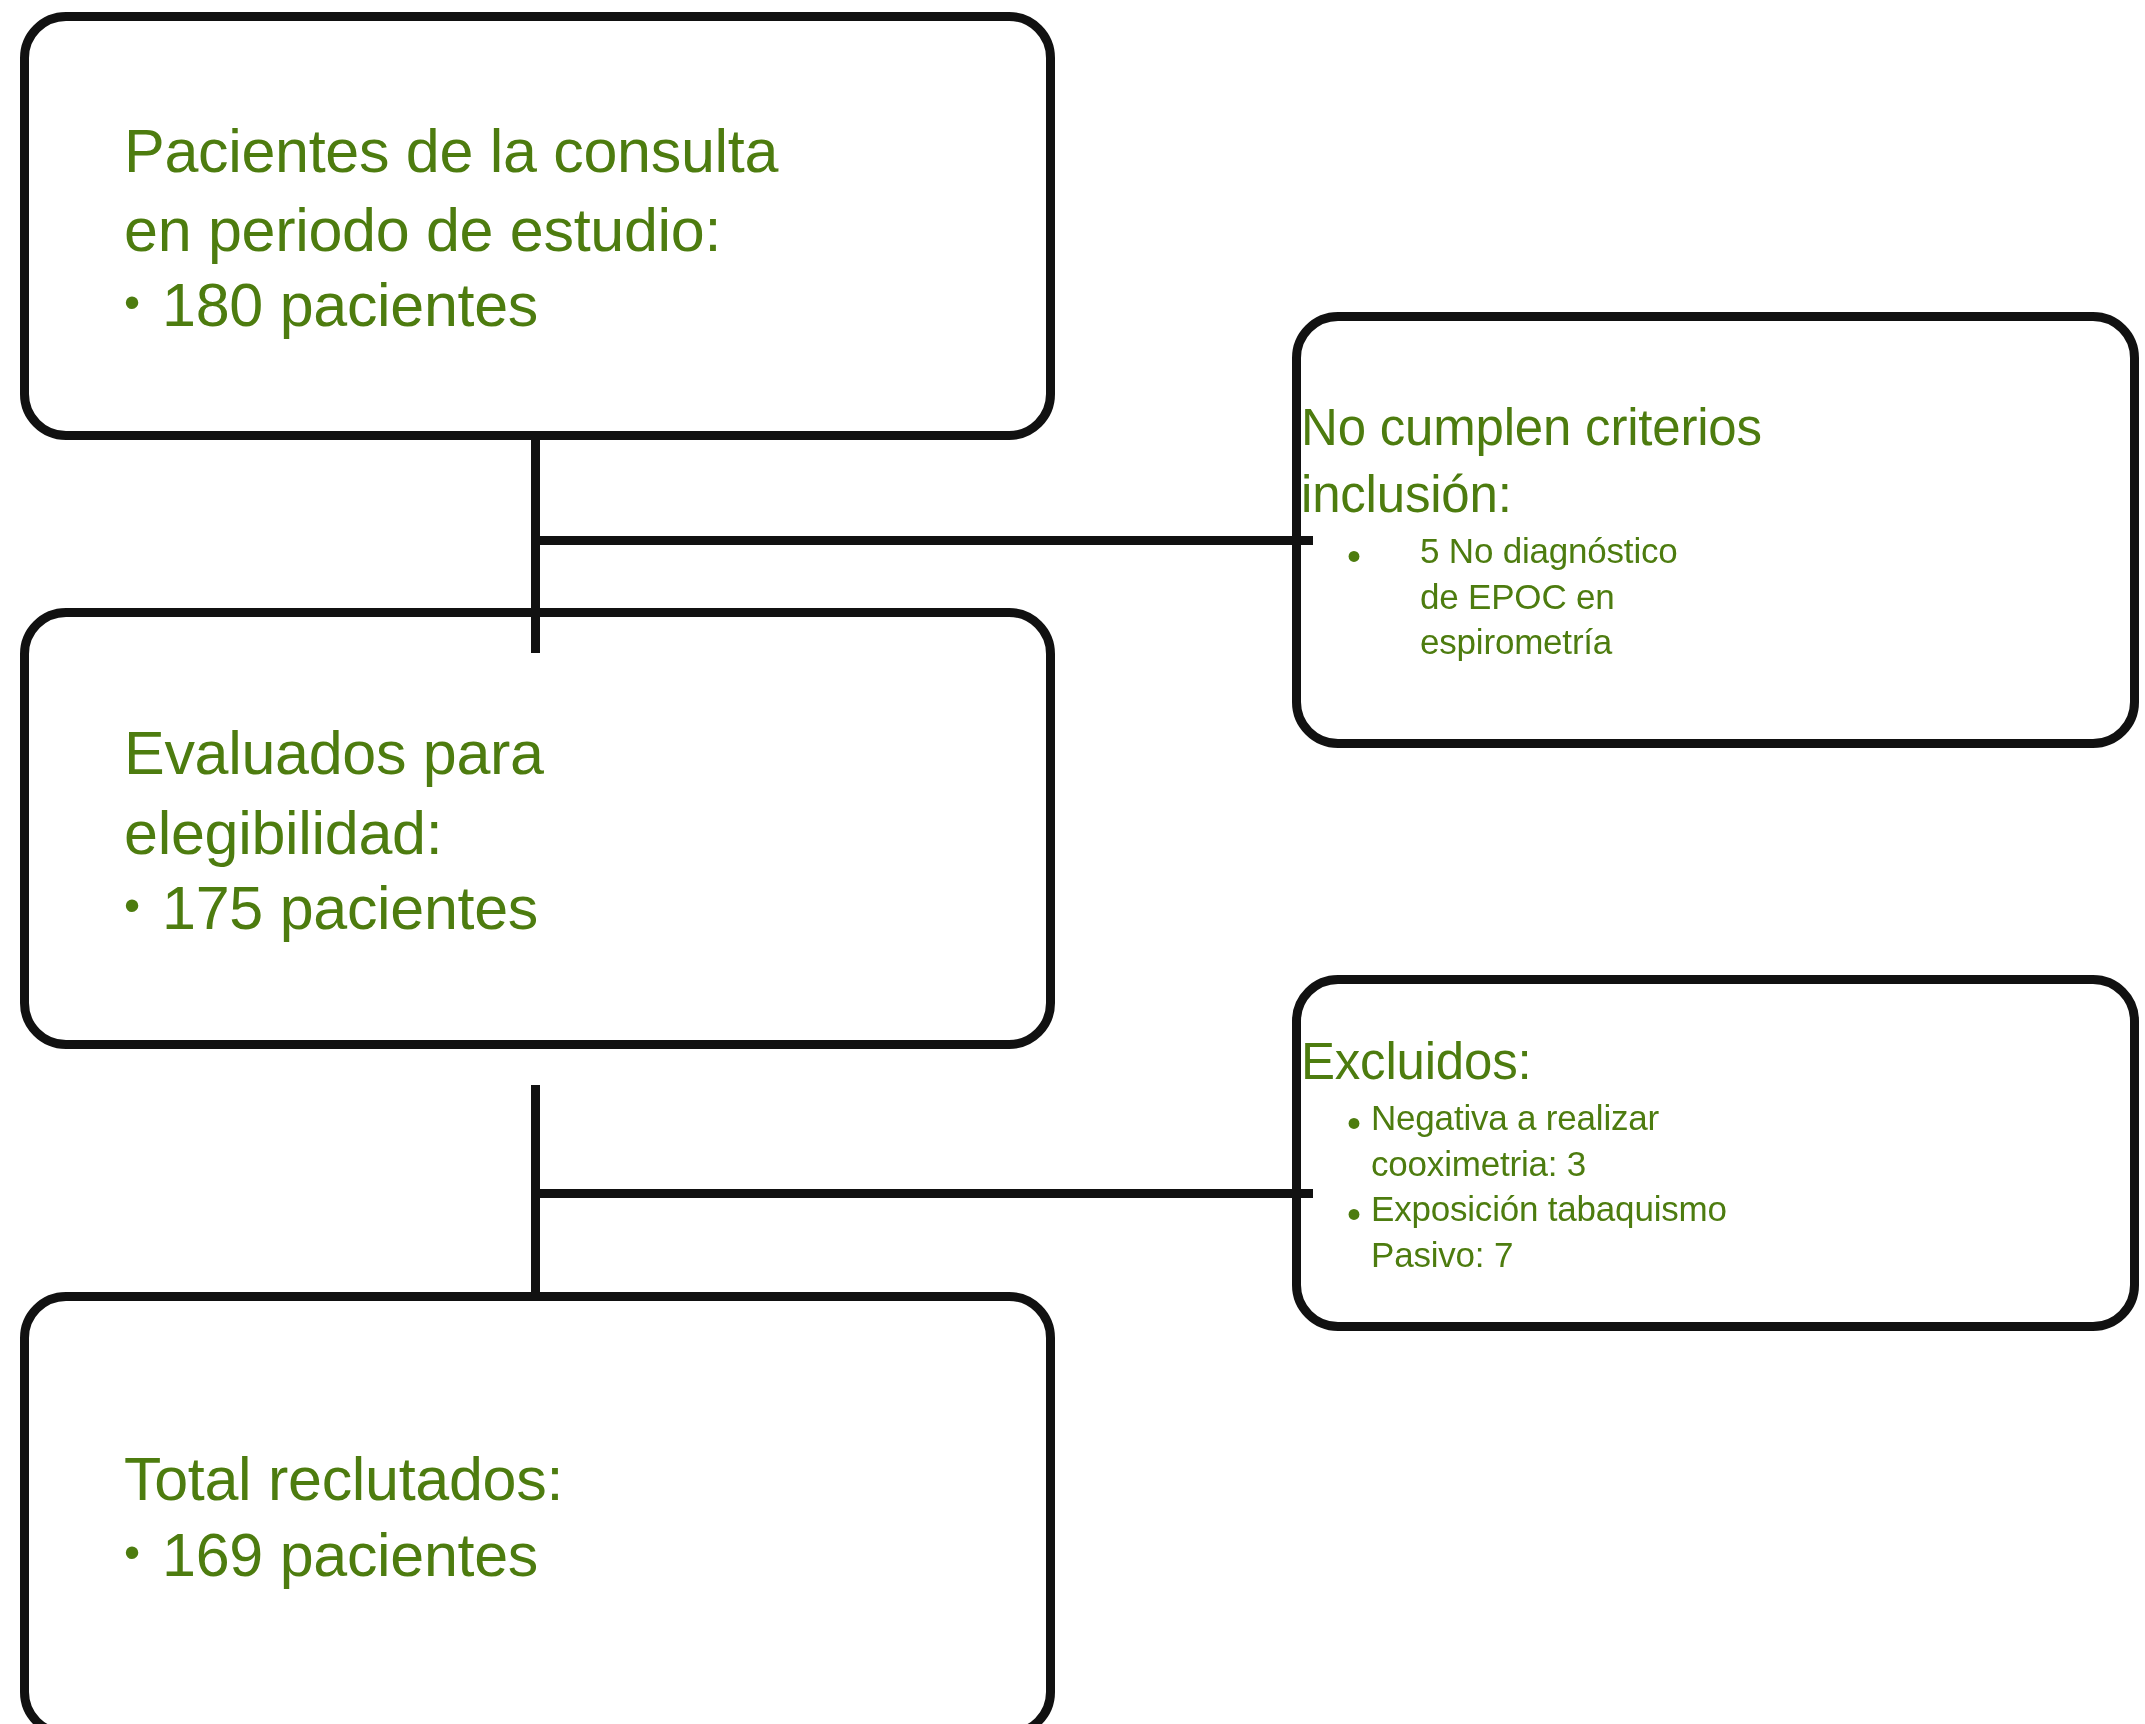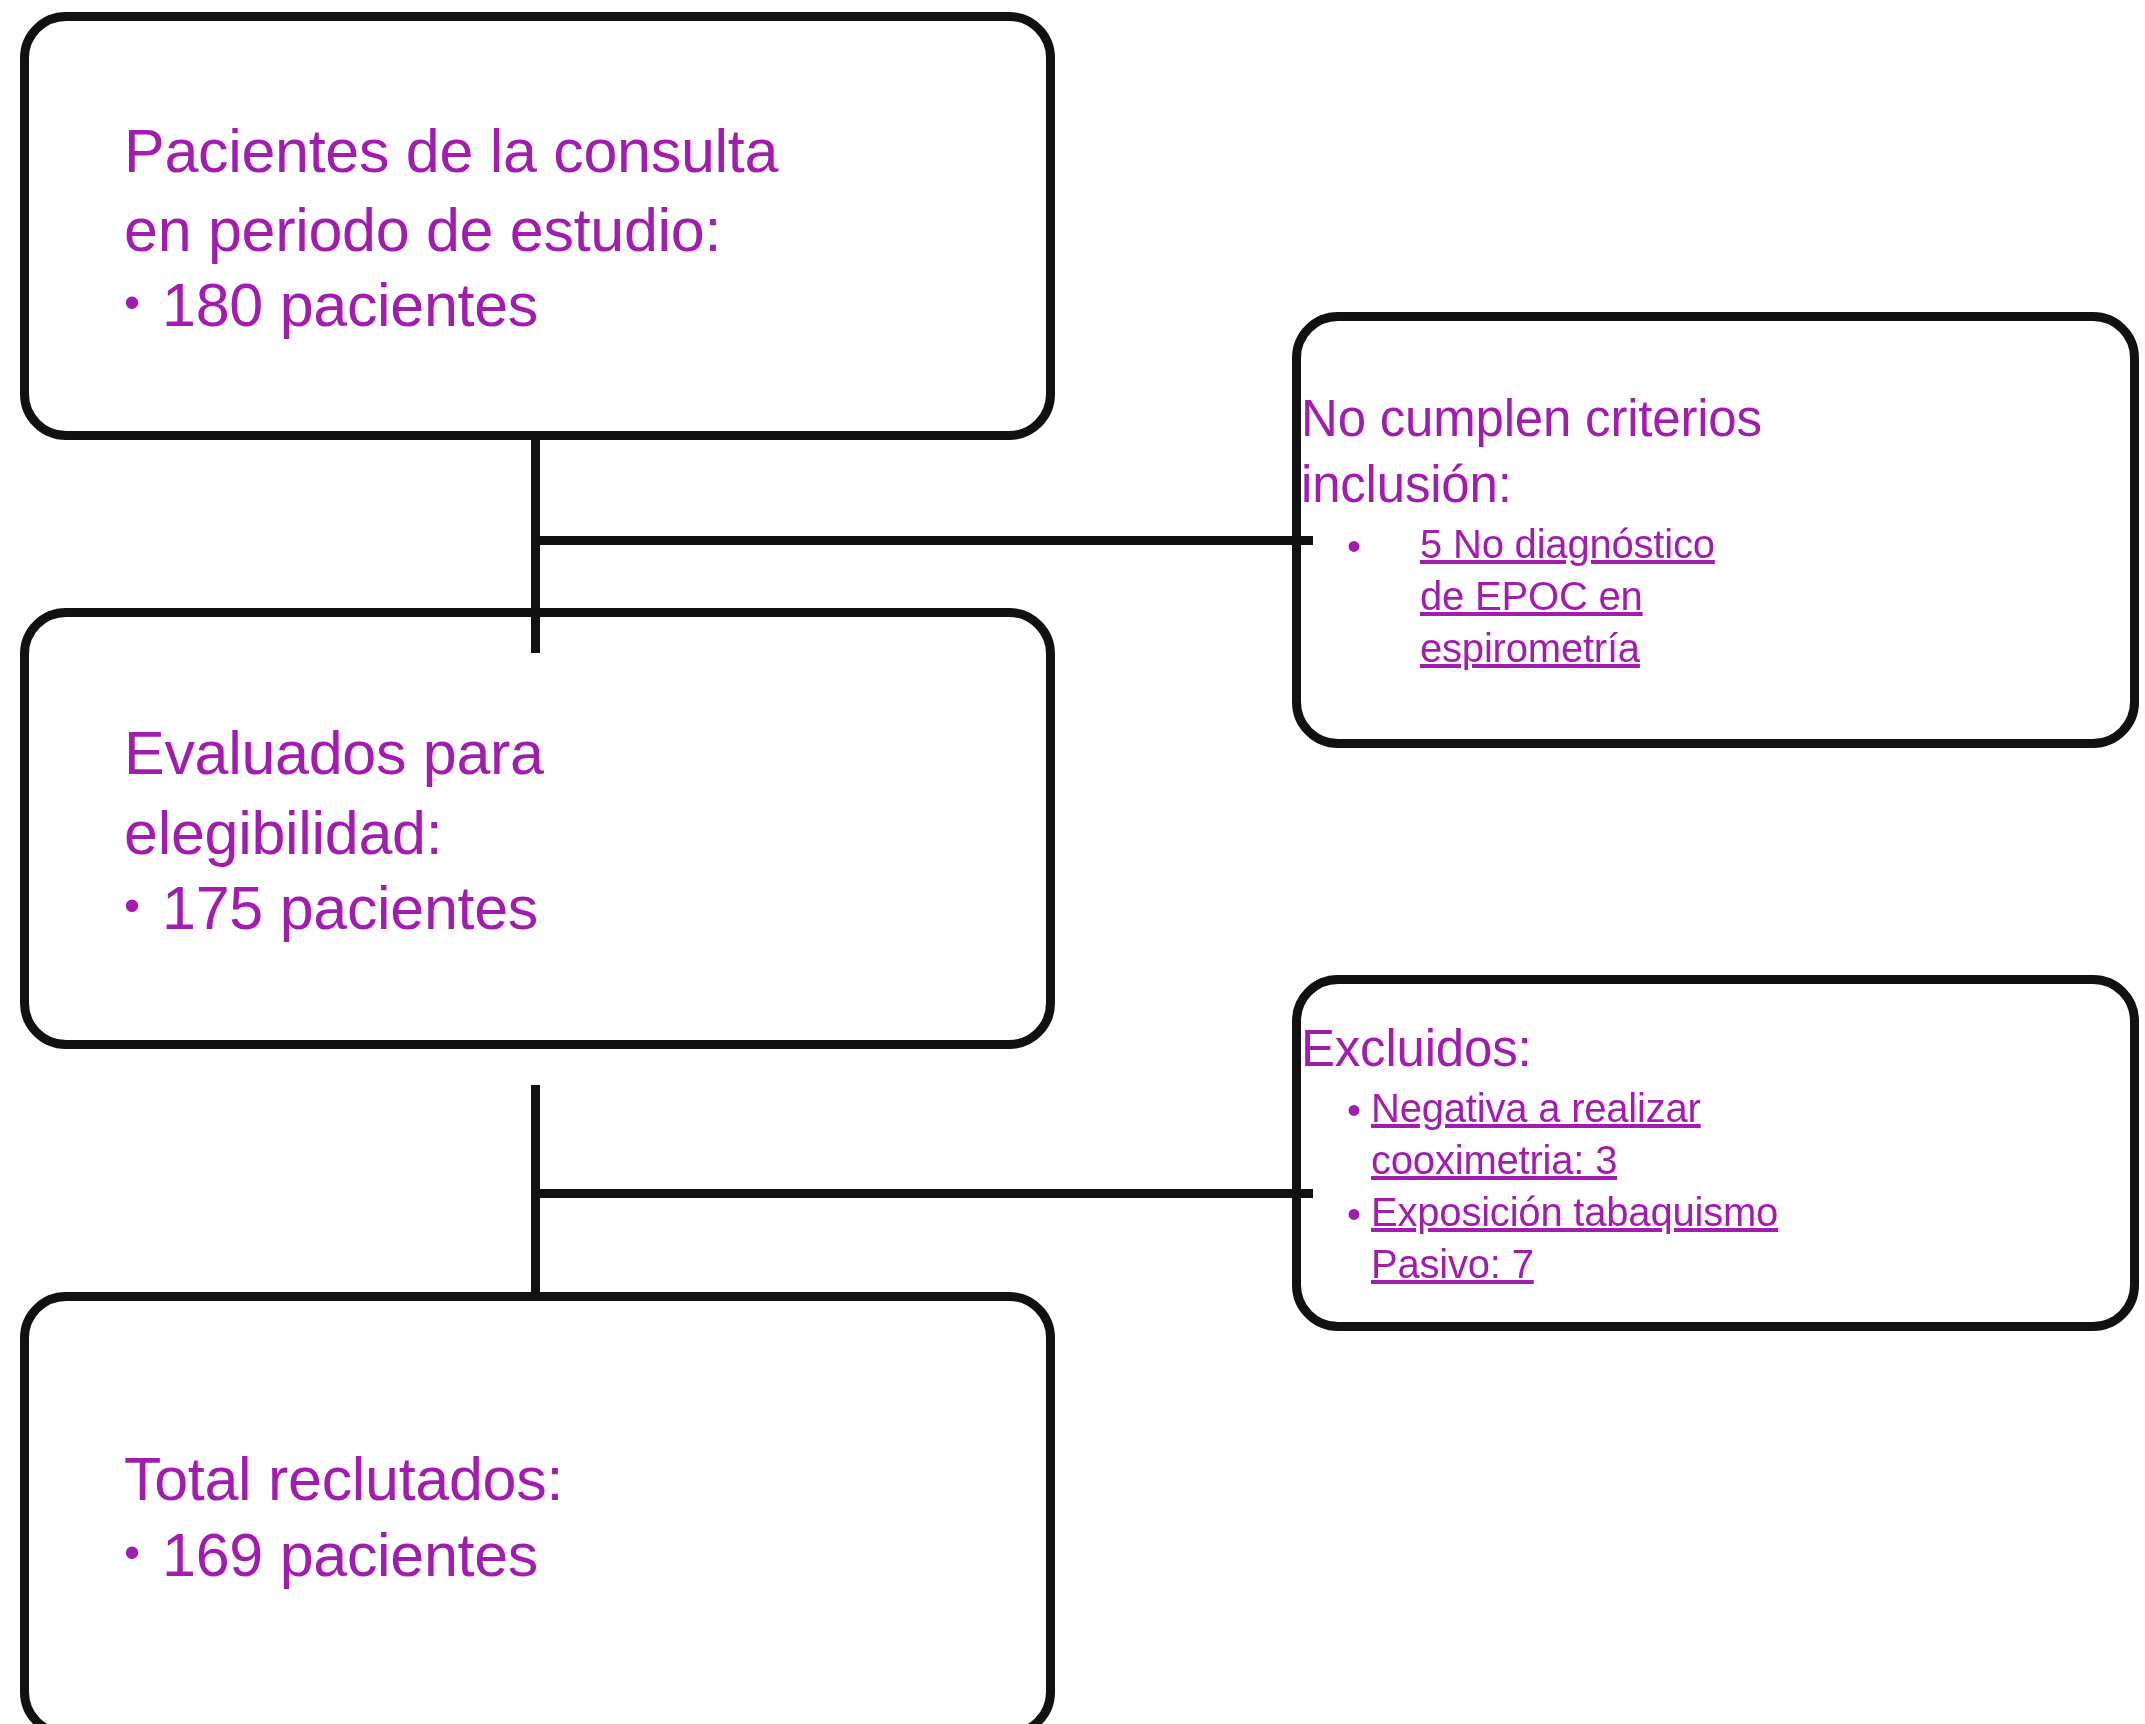--- a/index.html
+++ b/index.html
@@ -17,21 +17,21 @@
     font-family: "Liberation Sans", sans-serif;
   }
 
   
   .node {
     position: absolute;
     box-sizing: border-box;
     border: 9px solid #111111;
     border-radius: 46px;
     background: #ffffff;
-    color: #a21caf;
+    color: #4d7c0f;
     display: flex;
     flex-direction: column;
     justify-content: center;
   }
 
   .node .line {
     white-space: pre;
     line-height: 1.30;
   }
 
@@ -70,25 +70,24 @@
   }
   .node-right .bullet-line .dot {
     font-size: 40px;
     line-height: 1;
     margin-right: 10px;
     position: relative;
     top: 8px;
     flex: 0 0 auto;
   }
   .node-right .bullet-line .btext {
-    font-size: 40px;
+    font-size: 35px;
     letter-spacing: -0.2px;
     line-height: 1.30;
     white-space: pre-line;
-    text-decoration: underline;
   }
   .node-right .bullet-line.indent .dot { margin-right: 59px; }
 
   
   .conn {
     position: absolute;
     background: #111111;
   }
   .conn.v { width: 9px; }
   .conn.h { height: 9px; }

